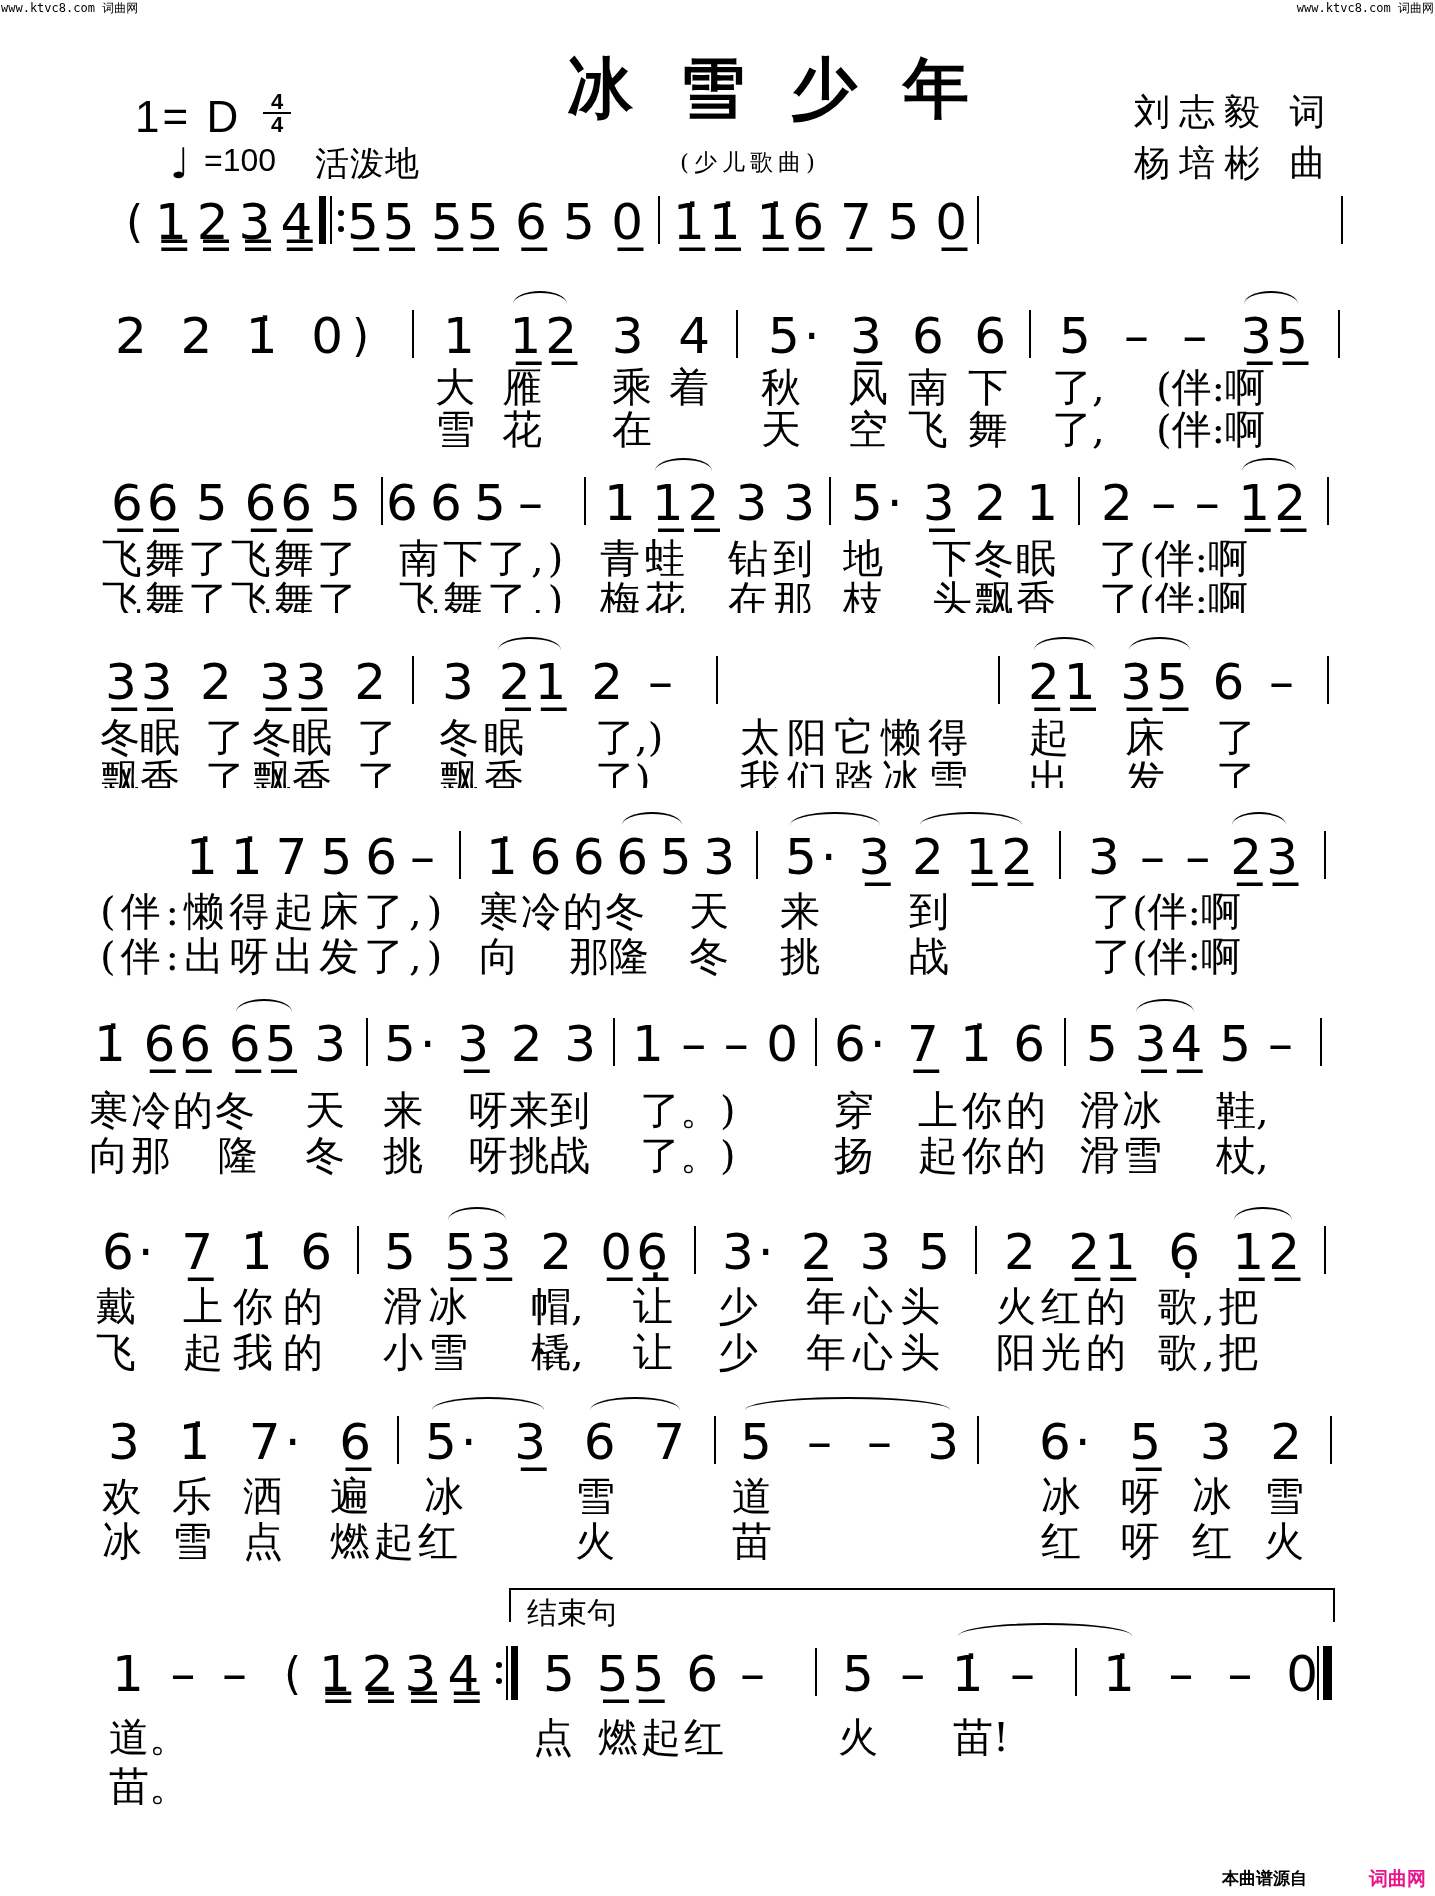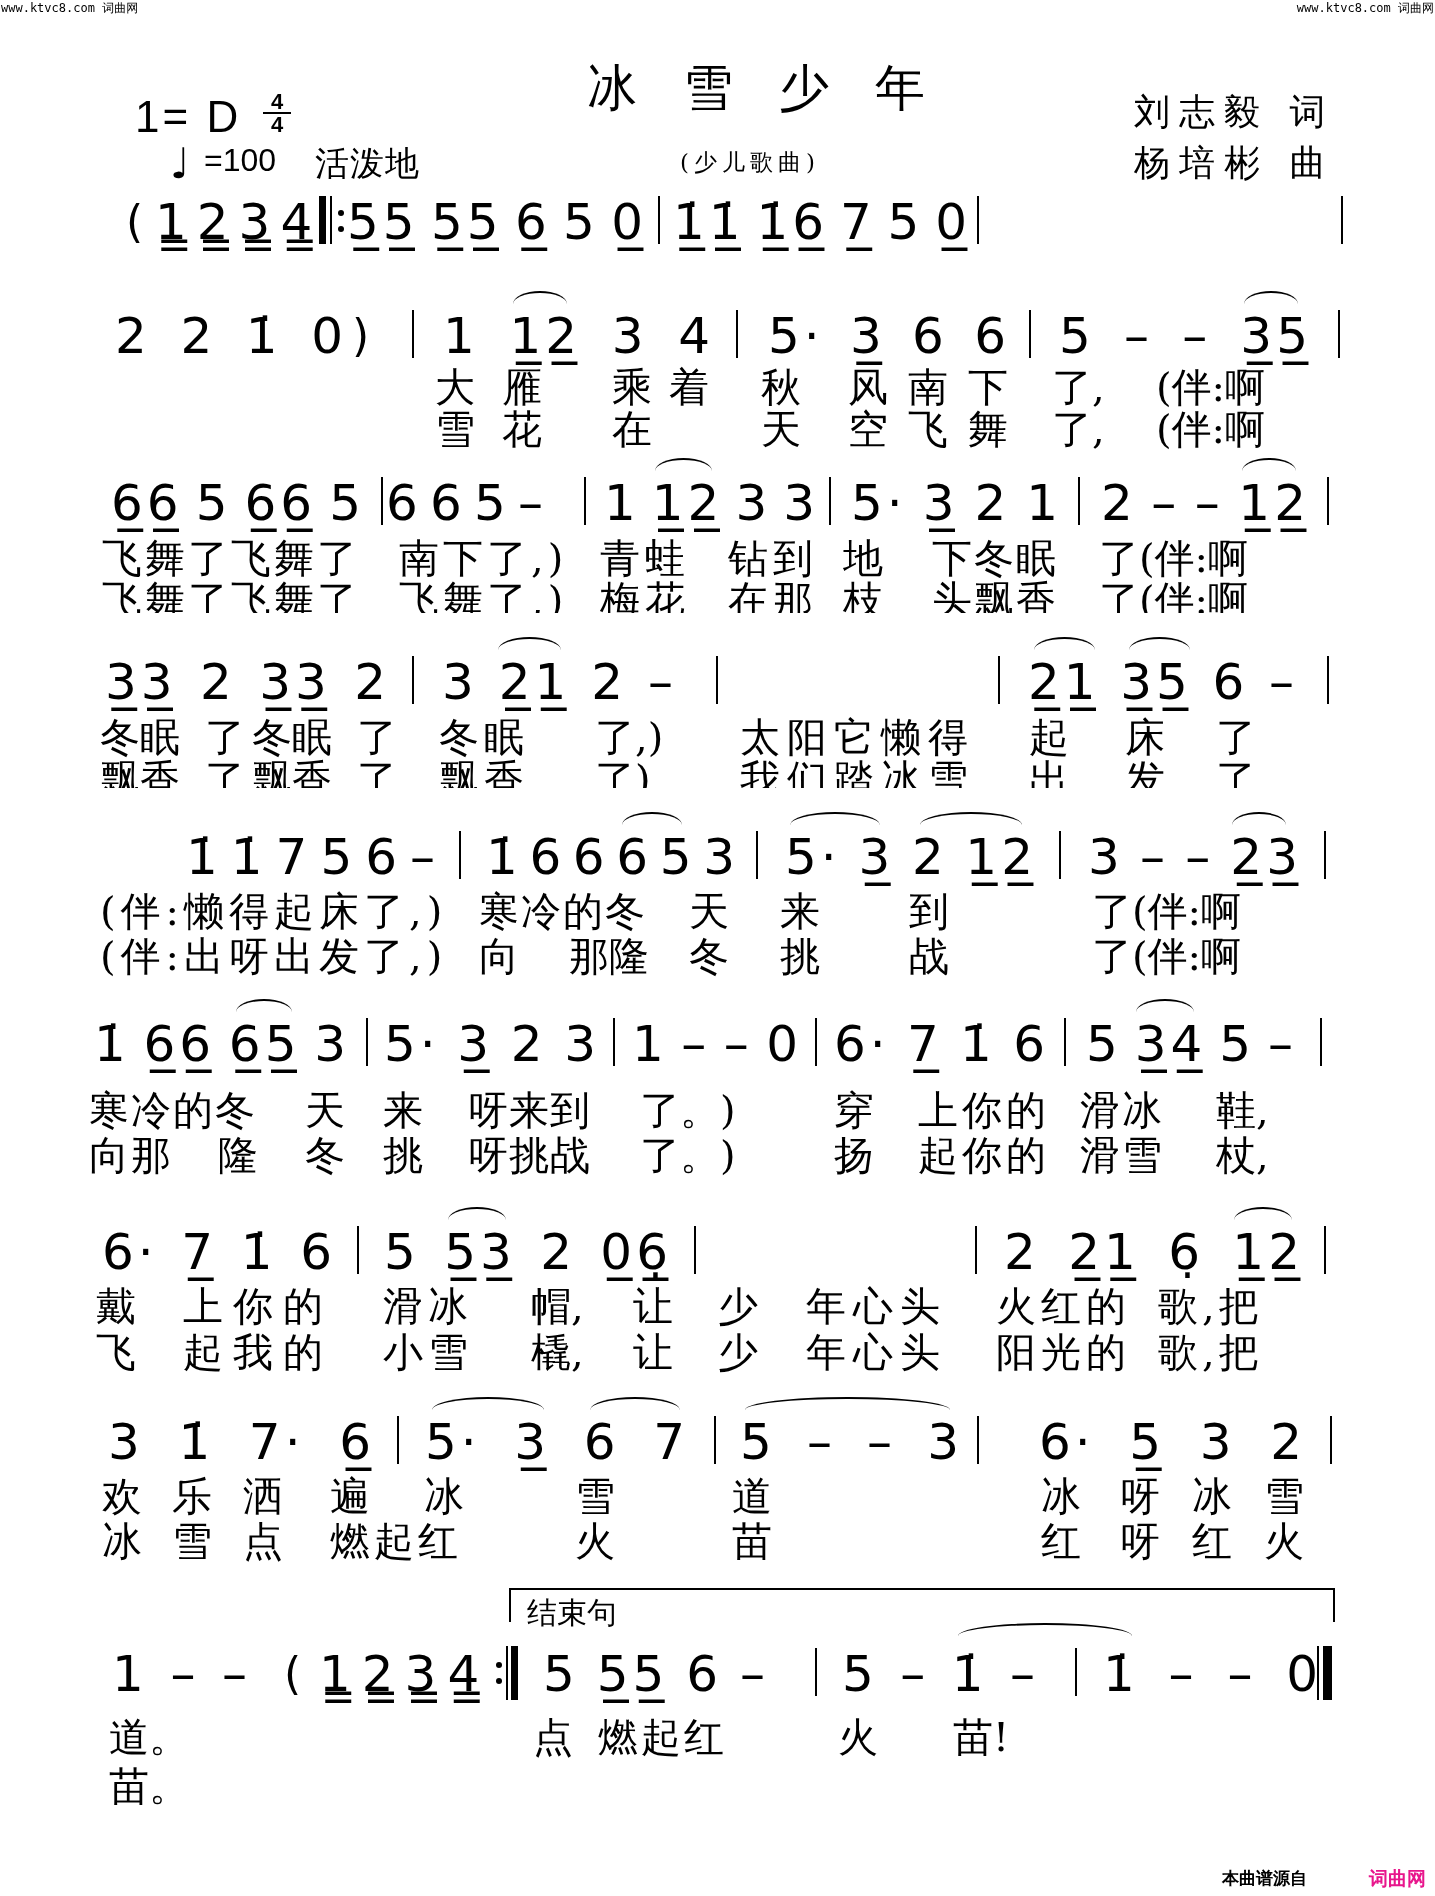--- a/index.html
+++ b/index.html
@@ -1,21 +1,21 @@
 <!DOCTYPE html>
 <html><head>
 <meta charset="utf-8">
 <style>
 *{margin:0;padding:0;box-sizing:border-box;}
 html,body{background:#fff;}
 body{width:1435px;height:1896px;overflow:hidden;}
 #page{position:relative;width:1435px;height:1896px;background:#fff;color:#000;overflow:hidden;}
 .a{position:absolute;white-space:pre;}
 .wm{top:1px;font-family:"DejaVu Sans Mono",monospace;font-size:12px;line-height:15px;}
-.title{left:567px;top:53px;font-family:"DejaVu Serif",serif;font-weight:normal;font-size:50px;line-height:70px;letter-spacing:46px;margin-left:20px;}
+.title{left:567px;top:53px;font-family:"DejaVu Serif",serif;font-weight:bold;font-size:66px;line-height:70px;letter-spacing:46px;}
 .key{left:135px;top:95px;font-family:"Liberation Sans",sans-serif;font-size:44px;line-height:44px;letter-spacing:3px;}
 .timesig{left:263px;top:92px;width:28px;font-family:"Liberation Sans",sans-serif;font-weight:bold;font-size:22px;line-height:19px;text-align:center;white-space:normal;}
 .timesig span{display:block;}
 .timesig .ts-line{height:2px;background:#000;margin:1px 0;}
 .tempo-note{left:170px;top:143px;font-family:"DejaVu Sans",sans-serif;font-size:42px;line-height:42px;}
 .tempo-val{left:204px;top:144px;font-family:"Liberation Sans",sans-serif;font-size:32px;line-height:32px;}
 .tempo-exp{left:315px;top:145px;font-family:"DejaVu Serif",serif;font-size:34px;line-height:36px;letter-spacing:1px;}
 .subtitle{left:680px;top:146px;font-family:"DejaVu Serif",serif;font-weight:normal;font-size:23px;line-height:32px;letter-spacing:5px;}
 .credit{left:1134px;font-family:"DejaVu Serif",serif;font-size:36px;line-height:38px;letter-spacing:9px;}
 
@@ -245,20 +245,21 @@
     <span class="ly" style="left:1080px;letter-spacing:2px">滑雪</span>
     <span class="ly" style="left:1216px">杖,</span>
   </div>
 
   <div class="nl" style="top:1227px">
     <span class="m" style="left:102px;width:234px">6· 7̲ 1̇ 6</span>
     <div class="bar" style="left:357px"></div>
     <div class="slur" style="left:448px;width:58px"></div>
     <span class="m" style="left:384px;width:288px">5 5̲3̲ 2 0̲6̲̣</span>
     <div class="bar" style="left:694px"></div>
+    <span class="m" style="left:722px;width:232px">3· 2̲ 3 5</span>
     <div class="bar" style="left:975px"></div>
     <div class="slur" style="left:1234px;width:58px"></div>
     <span class="m" style="left:1004px;width:300px">2 2̲1̲ 6̣ 1̲2̲</span>
     <div class="bar" style="left:1324px"></div>
   </div>
   <div class="ll" style="top:1285px">
     <span class="ly" style="left:96px">戴</span>
     <span class="ly" style="left:183px;letter-spacing:10px">上你的</span>
     <span class="ly" style="left:383px;letter-spacing:5px">滑冰</span>
     <span class="ly" style="left:531px">帽,</span>

